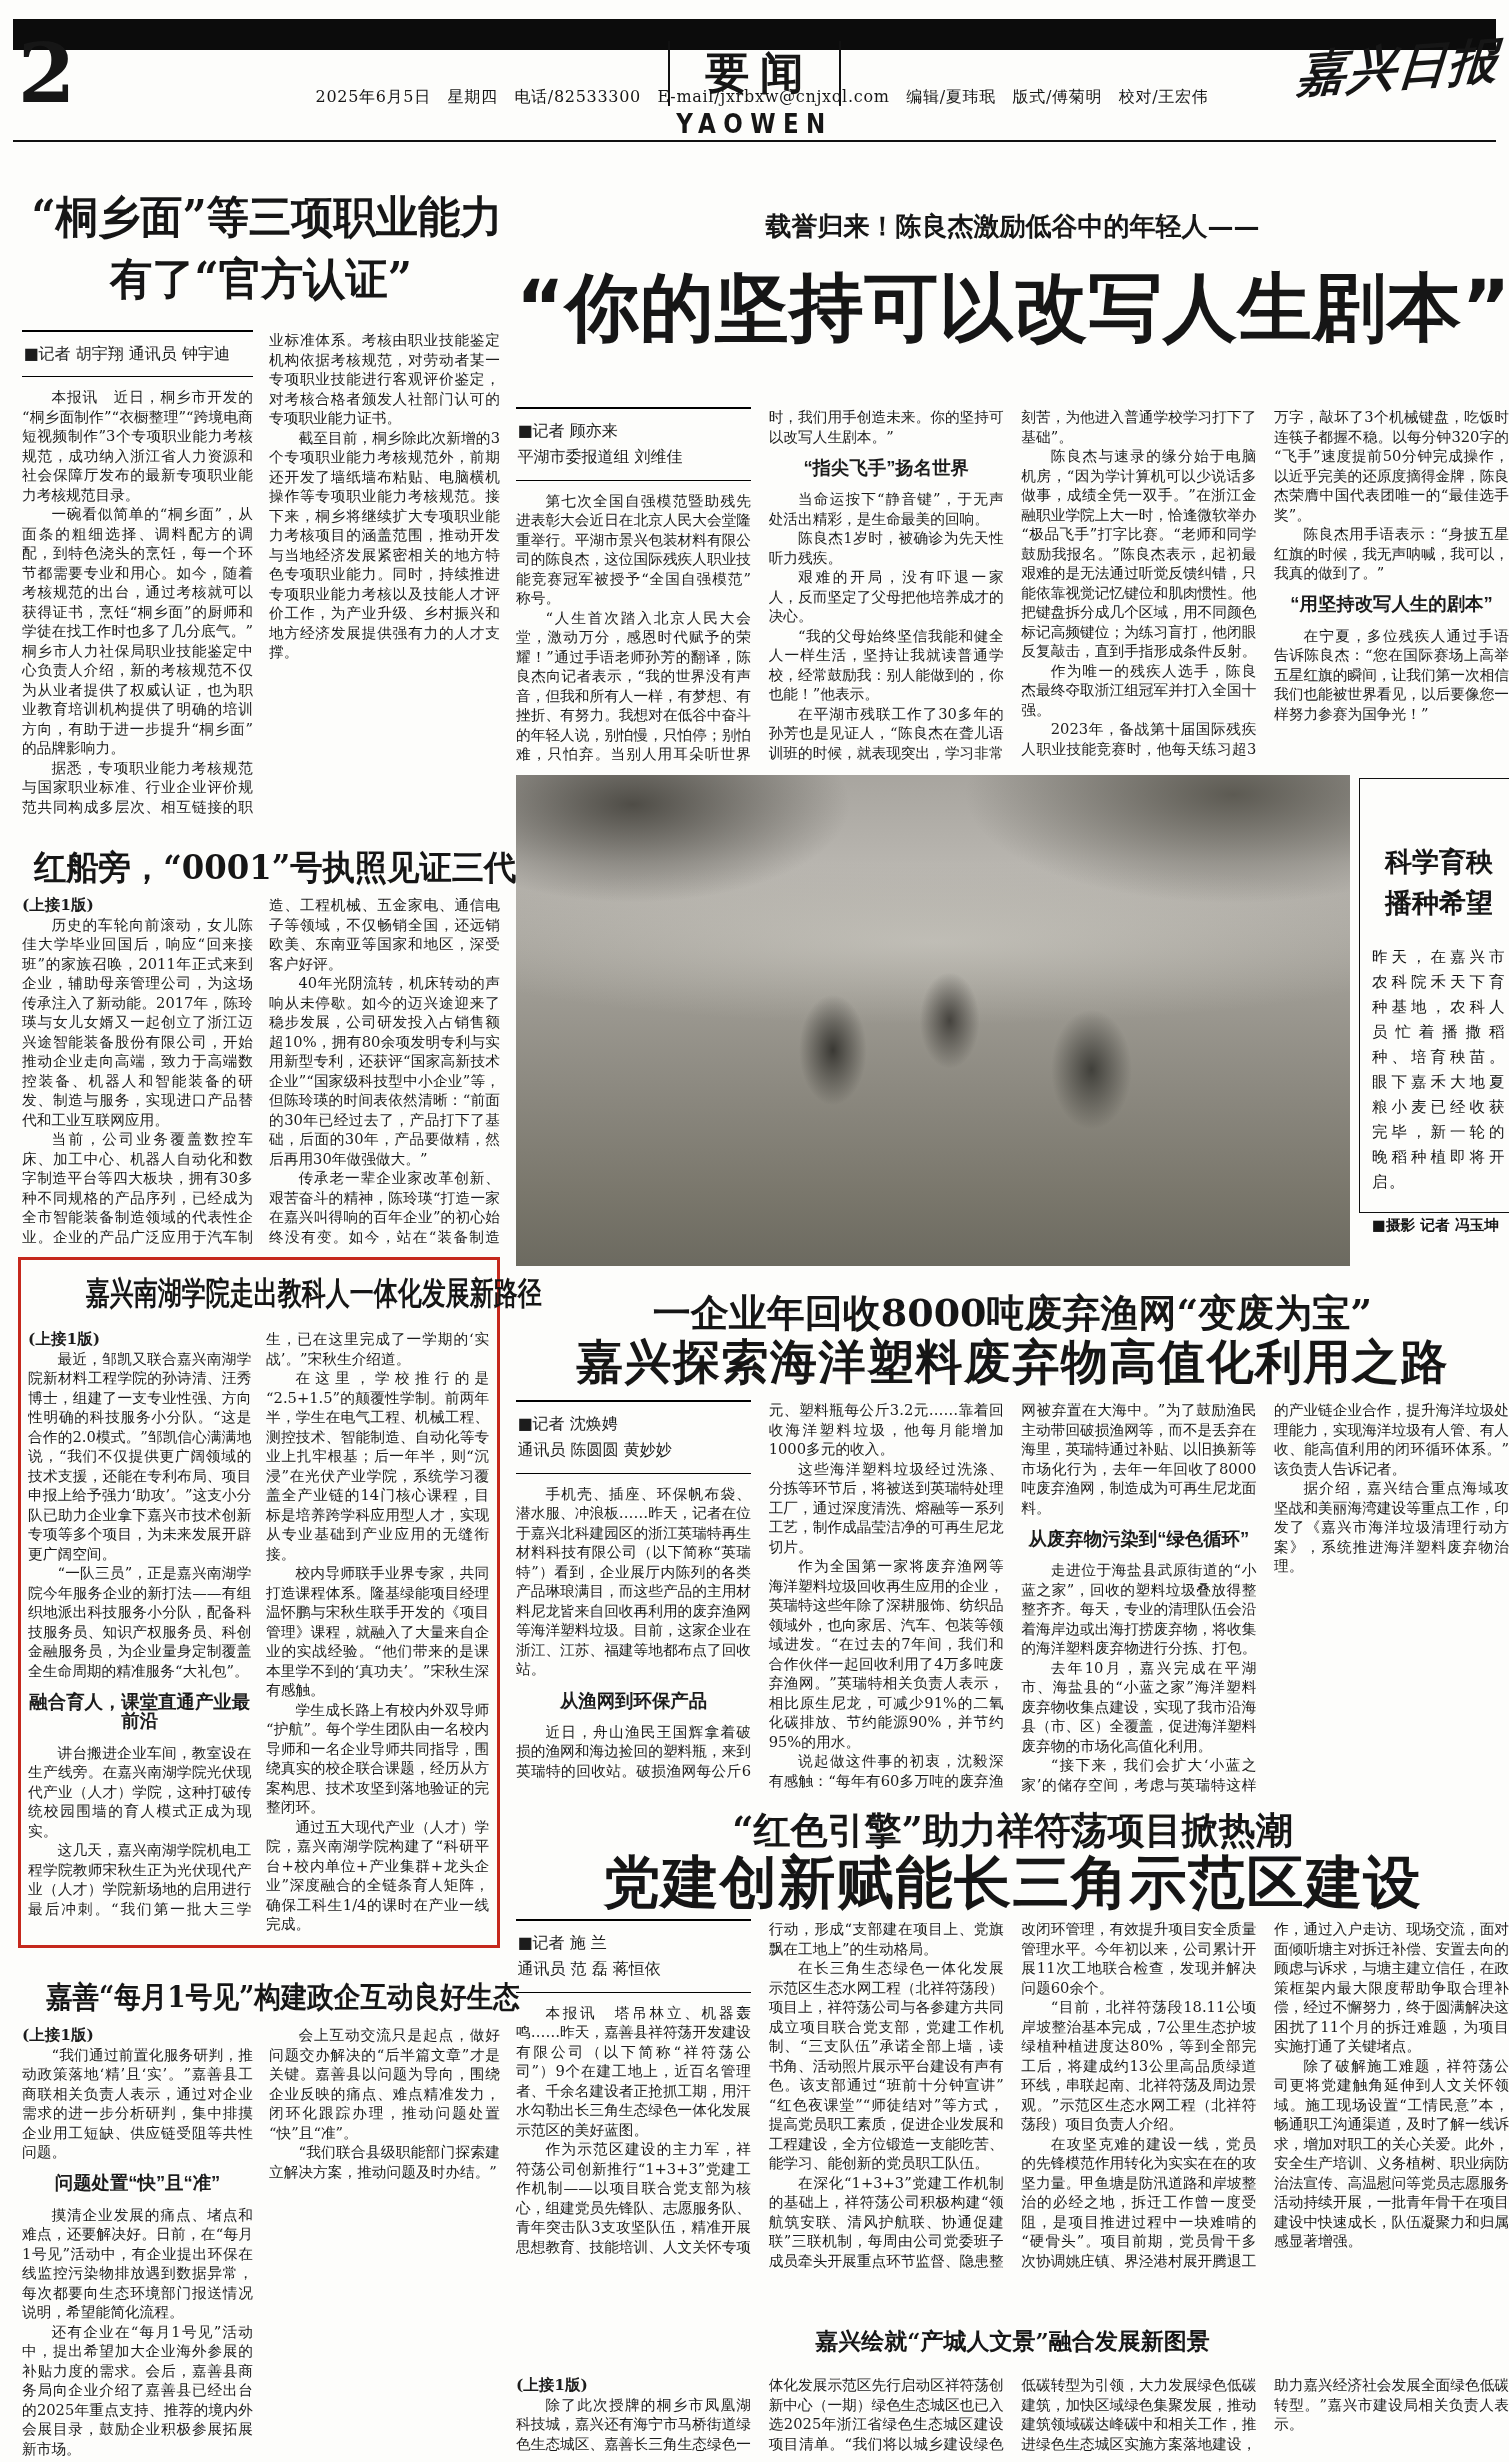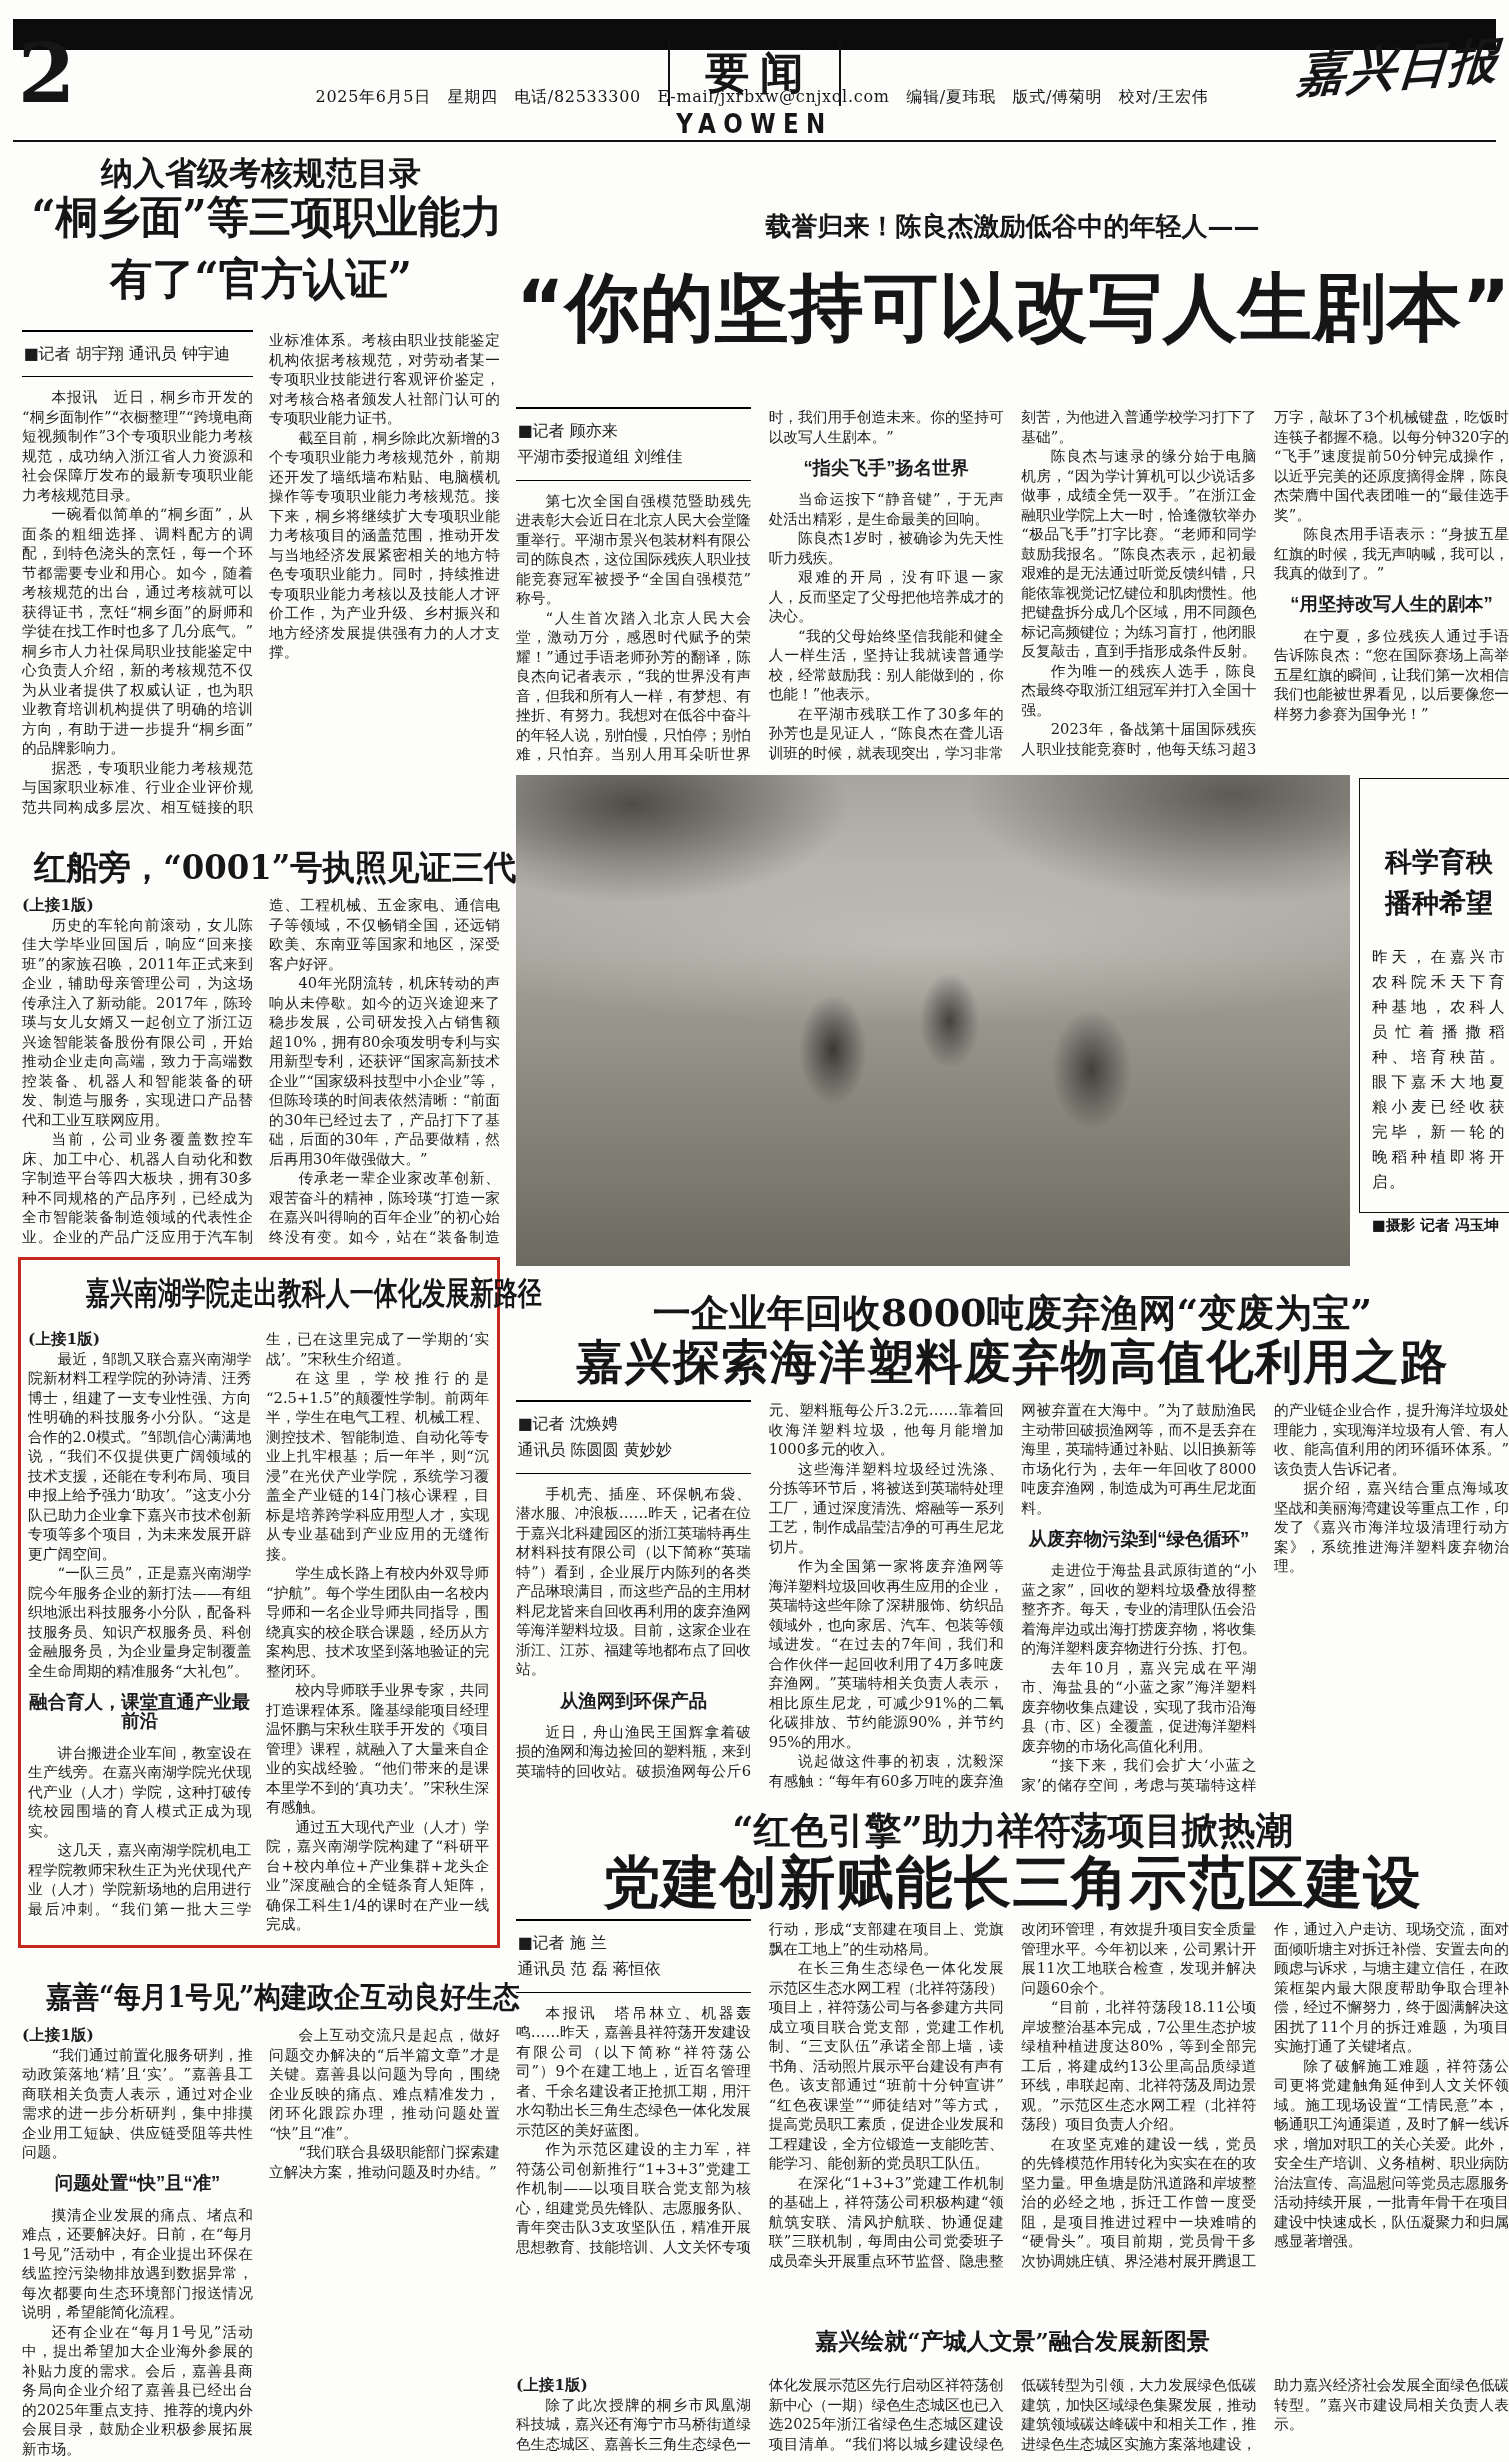--- a/index.html
+++ b/index.html
@@ -90,21 +90,20 @@
   <div class="abs section-row">
     <div class="section-bar"></div>
     <div class="section-title">要闻</div>
     <div class="section-bar"></div>
   </div>
   <div class="abs masthead">嘉兴日报</div>
   <div class="abs dateline">2025年6月5日　星期四　电话/82533300　E-mail/jxrbxw@cnjxol.com　编辑/夏玮珉　版式/傅菊明　校对/王宏伟</div>
   <div class="abs section-pinyin">YAOWEN</div>
   <div class="abs header-rule"></div>
 
-  <div class="abs kicker tx-kicker">纳入省级考核规范目录</div>
   <div class="abs headline tx-headline">
     <div>“桐乡面”等三项职业能力</div>
     <div>有了“官方认证”</div>
   </div>
   <div class="abs body-text tx-body">
       <div class="byline-block">
         <div>■记者 胡宇翔 通讯员 钟宇迪</div>
       </div>
       <p class="para">本报讯　近日，桐乡市开发的“桐乡面制作”“衣橱整理”“跨境电商短视频制作”3个专项职业能力考核规范，成功纳入浙江省人力资源和社会保障厅发布的最新专项职业能力考核规范目录。</p>
       <p class="para">一碗看似简单的“桐乡面”，从面条的粗细选择、调料配方的调配，到特色浇头的烹饪，每一个环节都需要专业和用心。如今，随着考核规范的出台，通过考核就可以获得证书，烹饪“桐乡面”的厨师和学徒在找工作时也多了几分底气。”桐乡市人力社保局职业技能鉴定中心负责人介绍，新的考核规范不仅为从业者提供了权威认证，也为职业教育培训机构提供了明确的培训方向，有助于进一步提升“桐乡面”的品牌影响力。</p>
@@ -124,22 +123,22 @@
   <div class="abs nh-box">
     <div class="nh-headline">嘉兴南湖学院走出教科人一体化发展新路径</div>
     <div class="nh-body body-text">
         <p class="note">(上接1版)</p>
         <p class="para">最近，邹凯又联合嘉兴南湖学院新材料工程学院的孙诗清、汪秀博士，组建了一支专业性强、方向性明确的科技服务小分队。“这是合作的2.0模式。”邹凯信心满满地说，“我们不仅提供更广阔领域的技术支援，还能在专利布局、项目申报上给予强力‘助攻’。”这支小分队已助力企业拿下嘉兴市技术创新专项等多个项目，为未来发展开辟更广阔空间。</p>
         <p class="para">“一队三员”，正是嘉兴南湖学院今年服务企业的新打法——有组织地派出科技服务小分队，配备科技服务员、知识产权服务员、科创金融服务员，为企业量身定制覆盖全生命周期的精准服务“大礼包”。</p>
         <h4 class="subhead">融合育人，课堂直通产业最前沿</h4>
         <p class="para">讲台搬进企业车间，教室设在生产线旁。在嘉兴南湖学院光伏现代产业（人才）学院，这种打破传统校园围墙的育人模式正成为现实。</p>
         <p class="para">这几天，嘉兴南湖学院机电工程学院教师宋秋生正为光伏现代产业（人才）学院新场地的启用进行最后冲刺。“我们第一批大三学生，已在这里完成了一学期的‘实战’。”宋秋生介绍道。</p>
         <p class="para">在这里，学校推行的是“2.5+1.5”的颠覆性学制。前两年半，学生在电气工程、机械工程、测控技术、智能制造、自动化等专业上扎牢根基；后一年半，则“沉浸”在光伏产业学院，系统学习覆盖全产业链的14门核心课程，目标是培养跨学科应用型人才，实现从专业基础到产业应用的无缝衔接。</p>
+        <p class="para">校内导师联手业界专家，共同打造课程体系。隆基绿能项目经理温怀鹏与宋秋生联手开发的《项目管理》课程，就融入了大量来自企业的实战经验。“他们带来的是课本里学不到的‘真功夫’。”宋秋生深有感触。</p>
         <p class="para">学生成长路上有校内外双导师“护航”。每个学生团队由一名校内导师和一名企业导师共同指导，围绕真实的校企联合课题，经历从方案构思、技术攻坚到落地验证的完整闭环。</p>
-        <p class="para">校内导师联手业界专家，共同打造课程体系。隆基绿能项目经理温怀鹏与宋秋生联手开发的《项目管理》课程，就融入了大量来自企业的实战经验。“他们带来的是课本里学不到的‘真功夫’。”宋秋生深有感触。</p>
         <p class="para">通过五大现代产业（人才）学院，嘉兴南湖学院构建了“科研平台+校内单位+产业集群+龙头企业”深度融合的全链条育人矩阵，确保工科生1/4的课时在产业一线完成。</p>
       </div>
   </div>
 
   <div class="abs headline js-headline">嘉善“每月1号见”构建政企互动良好生态</div>
   <div class="abs body-text js-body">
       <p class="note">(上接1版)</p>
       <p class="para">“我们通过前置化服务研判，推动政策落地‘精’且‘实’。”嘉善县工商联相关负责人表示，通过对企业需求的进一步分析研判，集中排摸企业用工短缺、供应链受阻等共性问题。</p>
       <h4 class="subhead">问题处置“快”且“准”</h4>
       <p class="para">摸清企业发展的痛点、堵点和难点，还要解决好。日前，在“每月1号见”活动中，有企业提出环保在线监控污染物排放遇到数据异常，每次都要向生态环境部门报送情况说明，希望能简化流程。</p>

